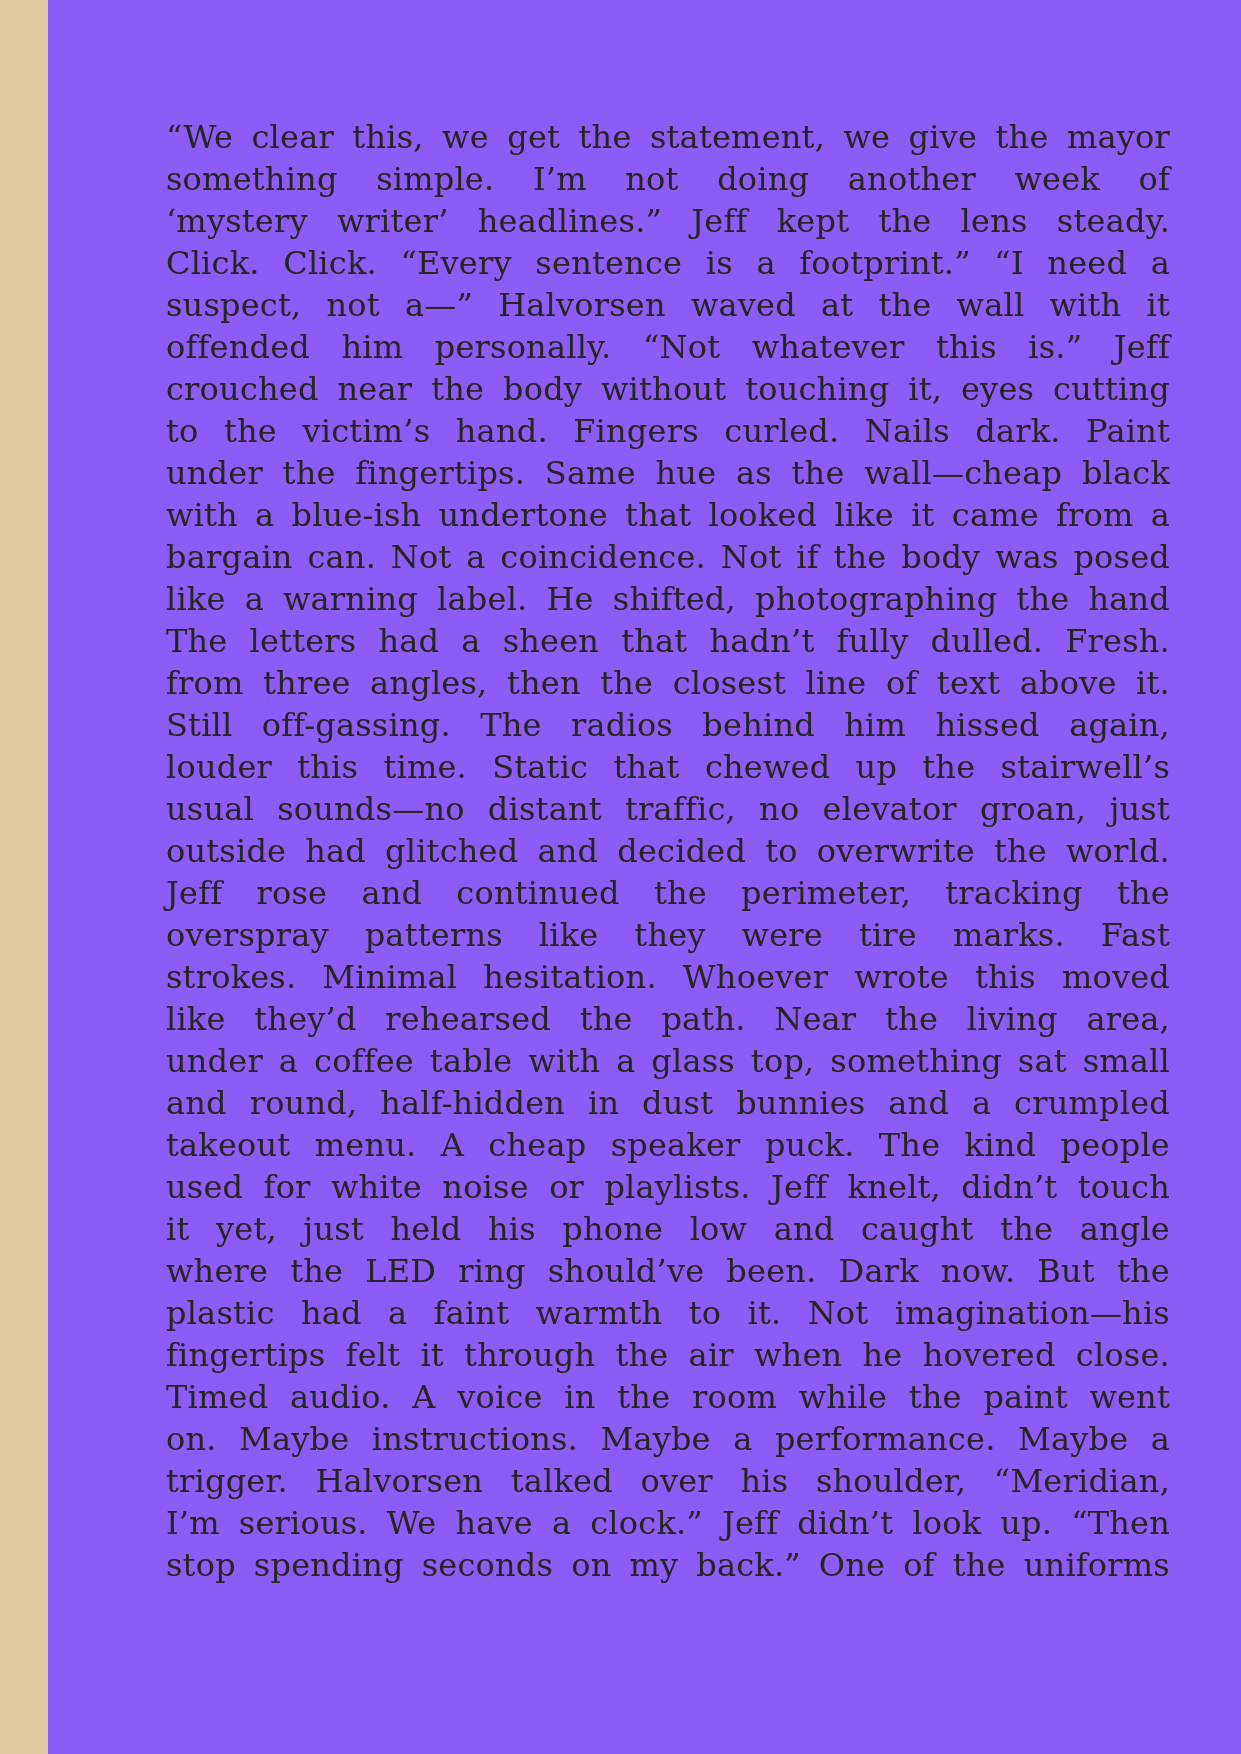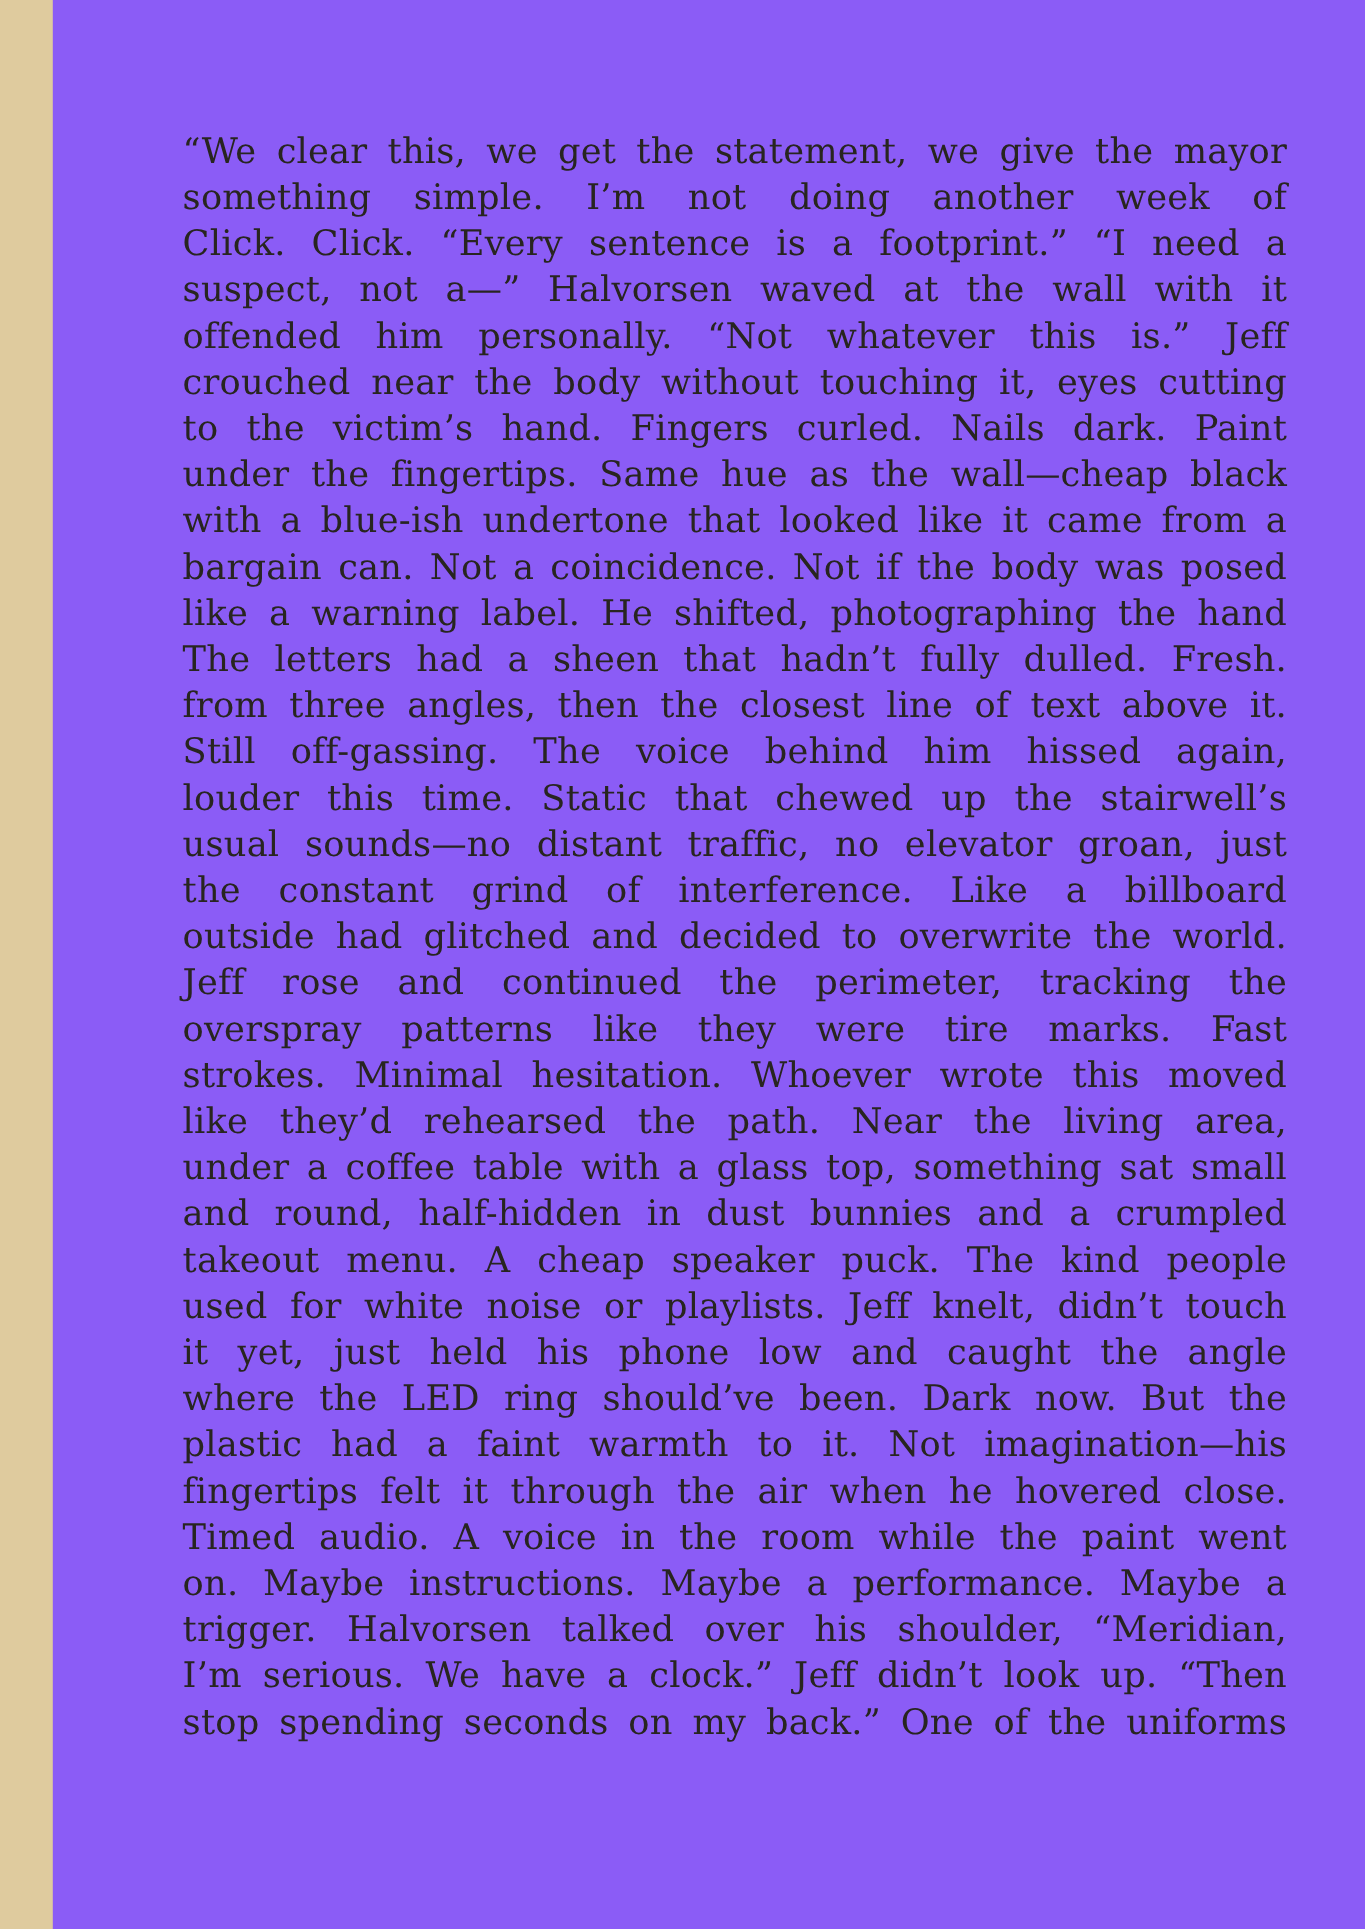--- a/index.html
+++ b/index.html
@@ -38,35 +38,35 @@
     letter-spacing: 0.2px;
   }
 </style>
 </head>
 <body style="background: rgb(223, 203, 158);">
 
 <div class="page" style="background: #8b5cf6; margin-left: 48px;">
   <div class="text-block" style="color: rgb(40, 37, 32);">
       <div class="line">“We clear this, we get the statement, we give the mayor</div>
       <div class="line">something simple. I’m not doing another week of</div>
+      <div class="line">‘mystery writer’ headlines.” Jeff kept the lens steady.</div>
       <div class="line">Click. Click. “Every sentence is a footprint.” “I need a</div>
       <div class="line">suspect, not a—” Halvorsen waved at the wall with it</div>
       <div class="line">offended him personally. “Not whatever this is.” Jeff</div>
       <div class="line">crouched near the body without touching it, eyes cutting</div>
       <div class="line">to the victim’s hand. Fingers curled. Nails dark. Paint</div>
       <div class="line">under the fingertips. Same hue as the wall—cheap black</div>
       <div class="line">with a blue-ish undertone that looked like it came from a</div>
       <div class="line">bargain can. Not a coincidence. Not if the body was posed</div>
       <div class="line">like a warning label. He shifted, photographing the hand</div>
       <div class="line">The letters had a sheen that hadn’t fully dulled. Fresh.</div>
       <div class="line">from three angles, then the closest line of text above it.</div>
-      <div class="line">Still off-gassing. The voice behind him hissed again,</div>
+      <div class="line">Still off-gassing. The radios behind him hissed again,</div>
       <div class="line">louder this time. Static that chewed up the stairwell’s</div>
       <div class="line">usual sounds—no distant traffic, no elevator groan, just</div>
-      <div class="line">the constant grind of interference. Like a billboard</div>
       <div class="line">outside had glitched and decided to overwrite the world.</div>
       <div class="line">Jeff rose and continued the perimeter, tracking the</div>
       <div class="line">overspray patterns like they were tire marks. Fast</div>
       <div class="line">strokes. Minimal hesitation. Whoever wrote this moved</div>
       <div class="line">like they’d rehearsed the path. Near the living area,</div>
       <div class="line">under a coffee table with a glass top, something sat small</div>
       <div class="line">and round, half-hidden in dust bunnies and a crumpled</div>
       <div class="line">takeout menu. A cheap speaker puck. The kind people</div>
       <div class="line">used for white noise or playlists. Jeff knelt, didn’t touch</div>
       <div class="line">it yet, just held his phone low and caught the angle</div>

